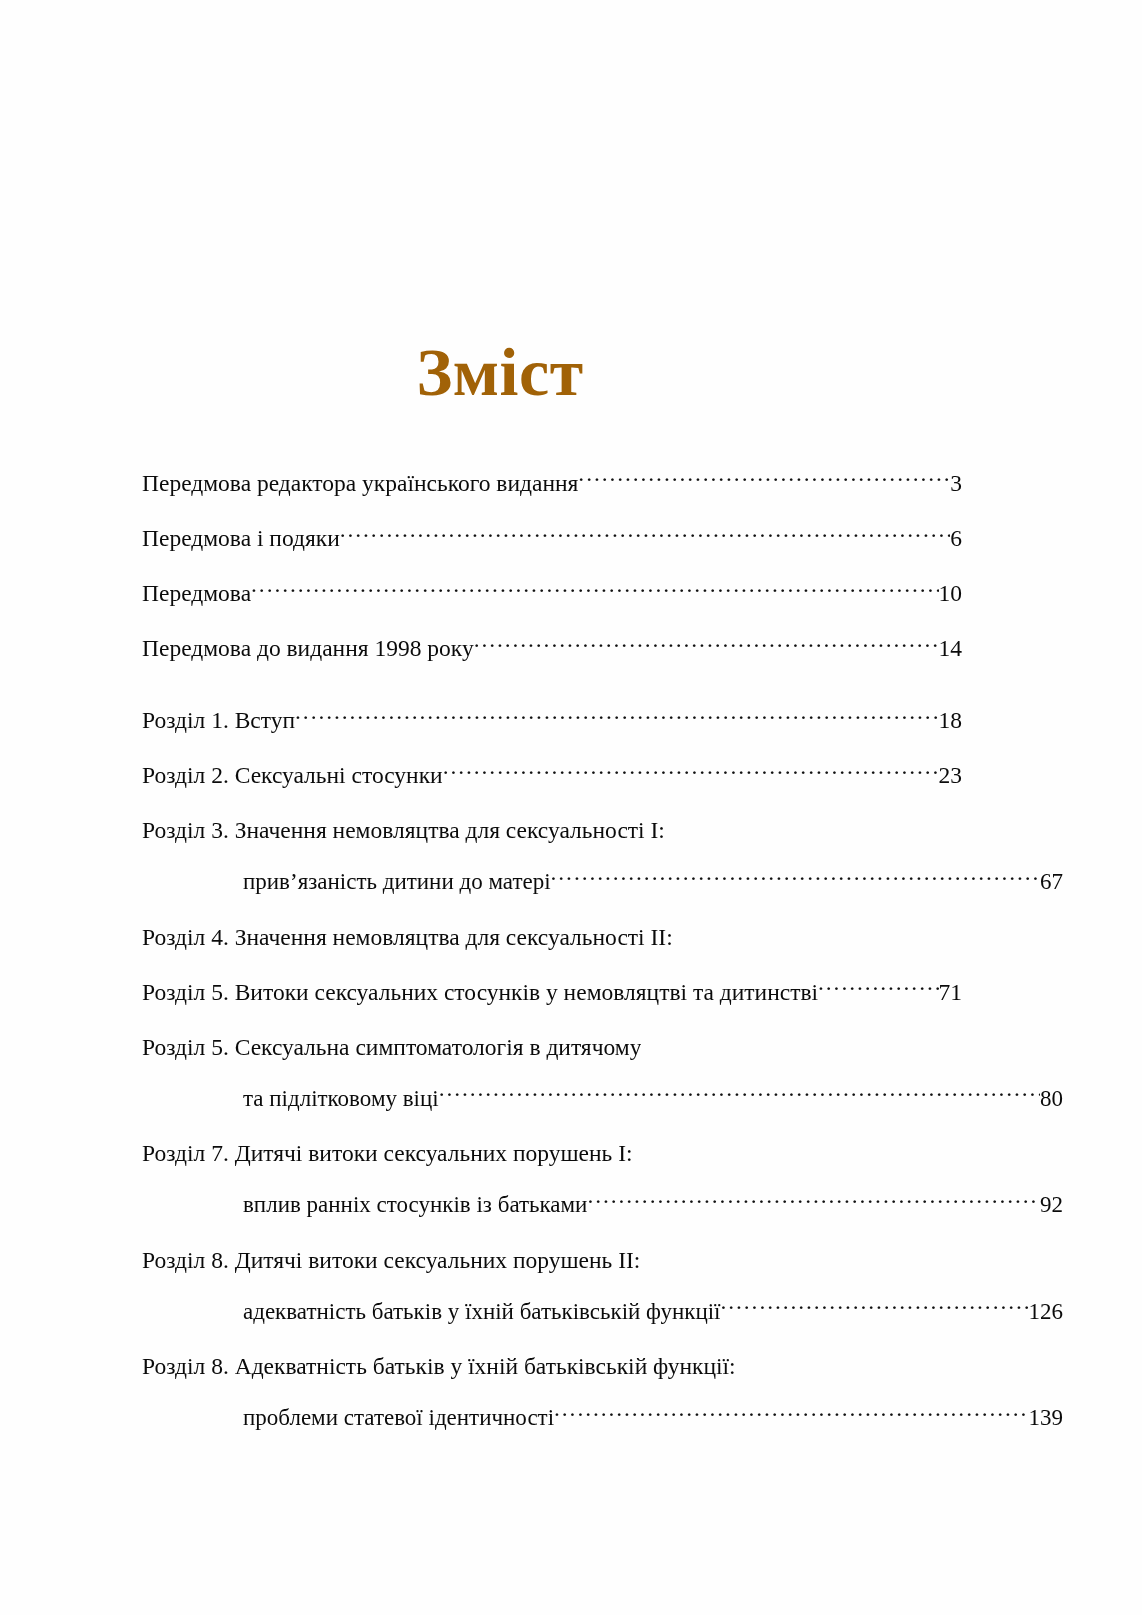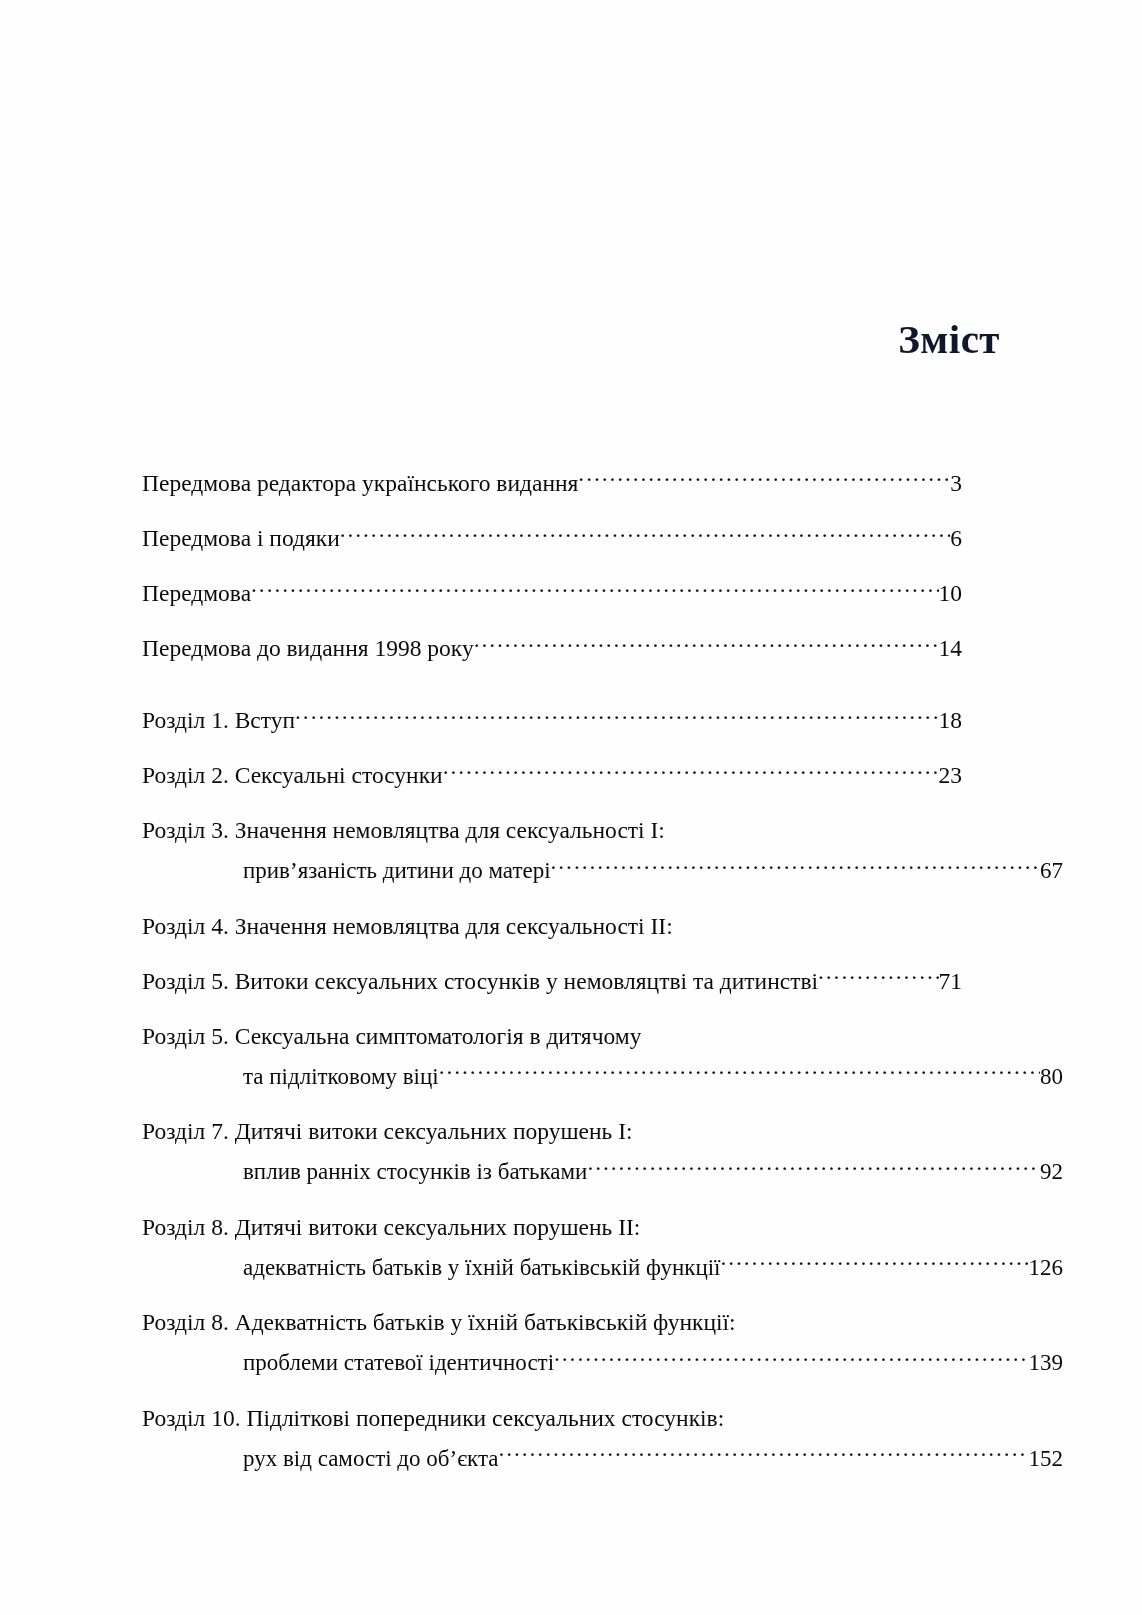--- a/index.html
+++ b/index.html
@@ -22,26 +22,26 @@
     inset: 0;
     background: #fefefe;
   }
 
   
   .toc-title {
     position: absolute;
     top: 291px;
     left: 0;
     right: 142px;
-    text-align: right;
-    font-size: 41px;
+    text-align: center;
+    font-size: 68px;
     font-weight: bold;
     letter-spacing: 0.5px;
     line-height: 1.05;
-    color: #0f172a;
+    color: #a16207;
   }
 
   
   .toc-body {
     position: absolute;
     top: 466px;
     left: 142px;
     width: 820px;
   }
 
@@ -103,21 +103,21 @@
   .toc-line.cont {
     padding-left: 101px;
   }
   .toc-line.cont .label,
   .toc-line.cont .pageno {
     font-size: 23px;
   }
 
   
   .toc-entry .toc-line + .toc-line {
-    margin-top: 7px;
+    margin-top: 18px;
   }
 </style>
 </head>
 <body>
 
 <div class="page">
 
   <h1 class="toc-title">Зміст</h1>
 
   <div class="toc-body">
@@ -223,26 +223,16 @@
         <div class="toc-entry">
           <div class="toc-line no-leader">
             <span class="label">Розділ 8. Адекватність батьків у їхній батьківській функції:</span>
           </div>
           <div class="toc-line cont">
             <span class="label">проблеми статевої ідентичності</span>
             <span class="leader"></span>
             <span class="pageno">139</span>
           </div>
         </div>
-        <div class="toc-entry">
-          <div class="toc-line no-leader">
-            <span class="label">Розділ 10. Підліткові попередники сексуальних стосунків:</span>
-          </div>
-          <div class="toc-line cont">
-            <span class="label">рух від самості до об’єкта</span>
-            <span class="leader"></span>
-            <span class="pageno">152</span>
-          </div>
-        </div>
       </div>
 
   </div>
 </div>
 
 </body></html>

